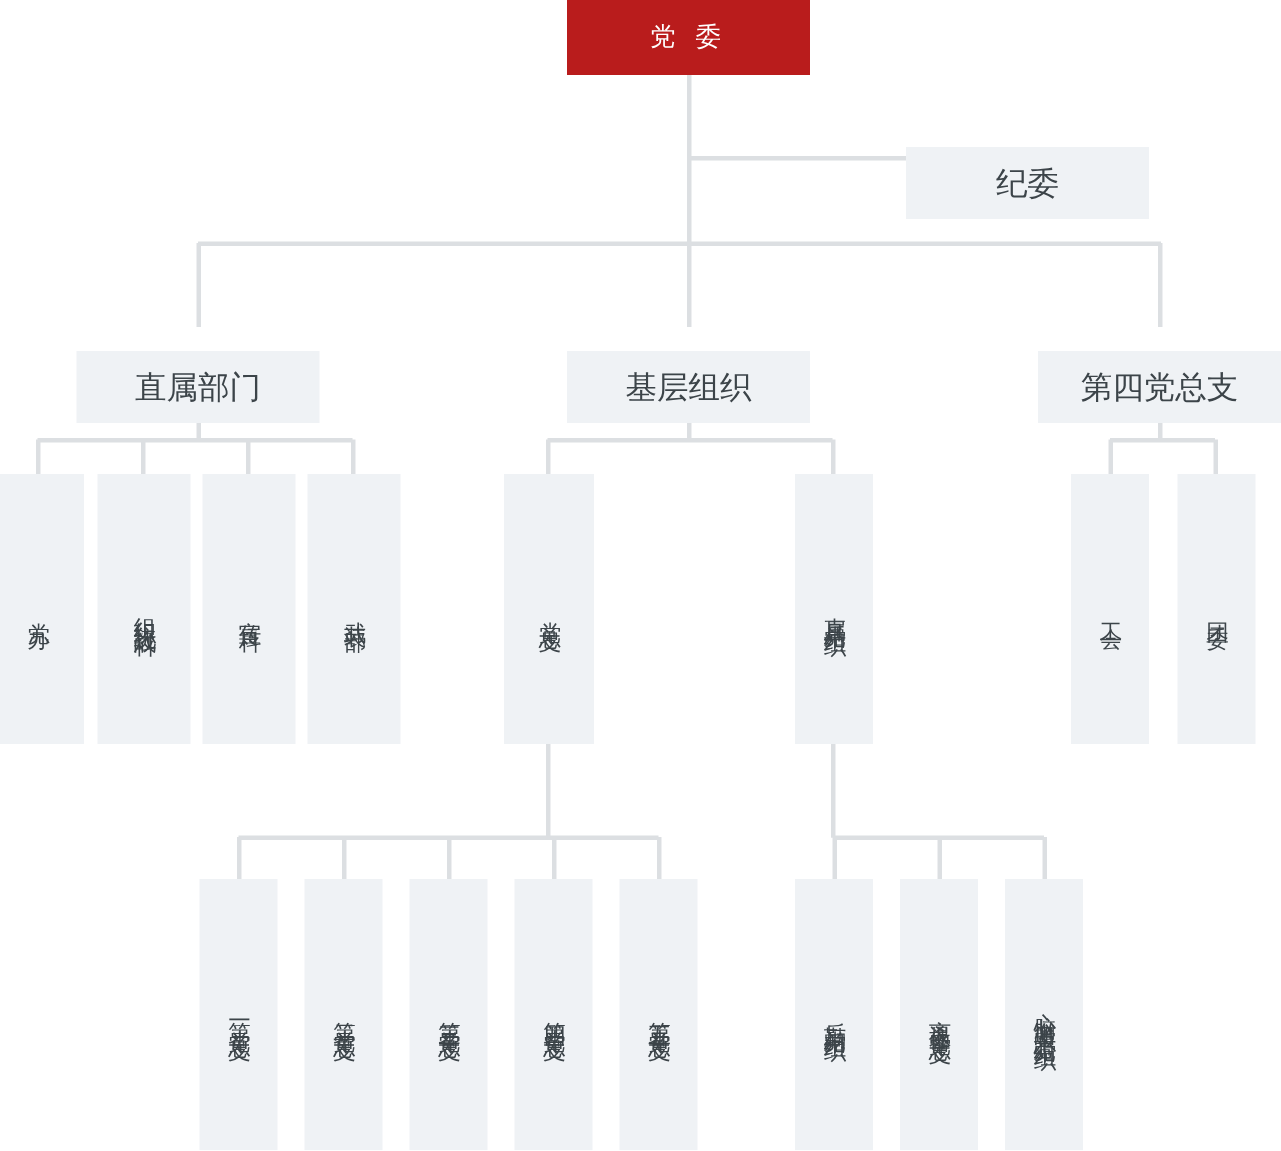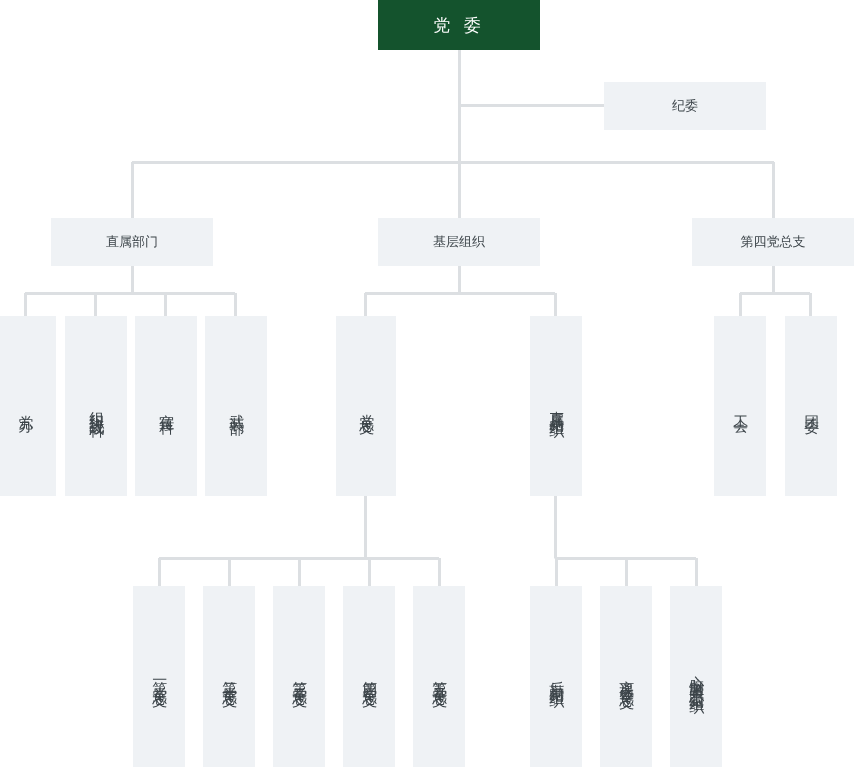--- a/index.html
+++ b/index.html
@@ -33,27 +33,28 @@
     box-sizing: border-box;
     background: #eff2f5;
     color: #3c4449;
     display: flex;
     align-items: center;
     justify-content: center;
     text-align: center;
     line-height: 1.35;
   }
   .node.root {
-    background: #14532d;
+    background: #b91c1c;
     color: #ffffff;
     font-size: 17px;
     letter-spacing: 4px;
   }
   .node.level1 {
-    font-size: 13px;
+    font-size: 21px;
+    margin-top: 16px;
   }
   
   .node.vertical span.label {
     writing-mode: vertical-rl;
     text-orientation: upright;
     letter-spacing: 3px;
     line-height: 1.55;
     display: block;
     max-height: 150px;
   }

